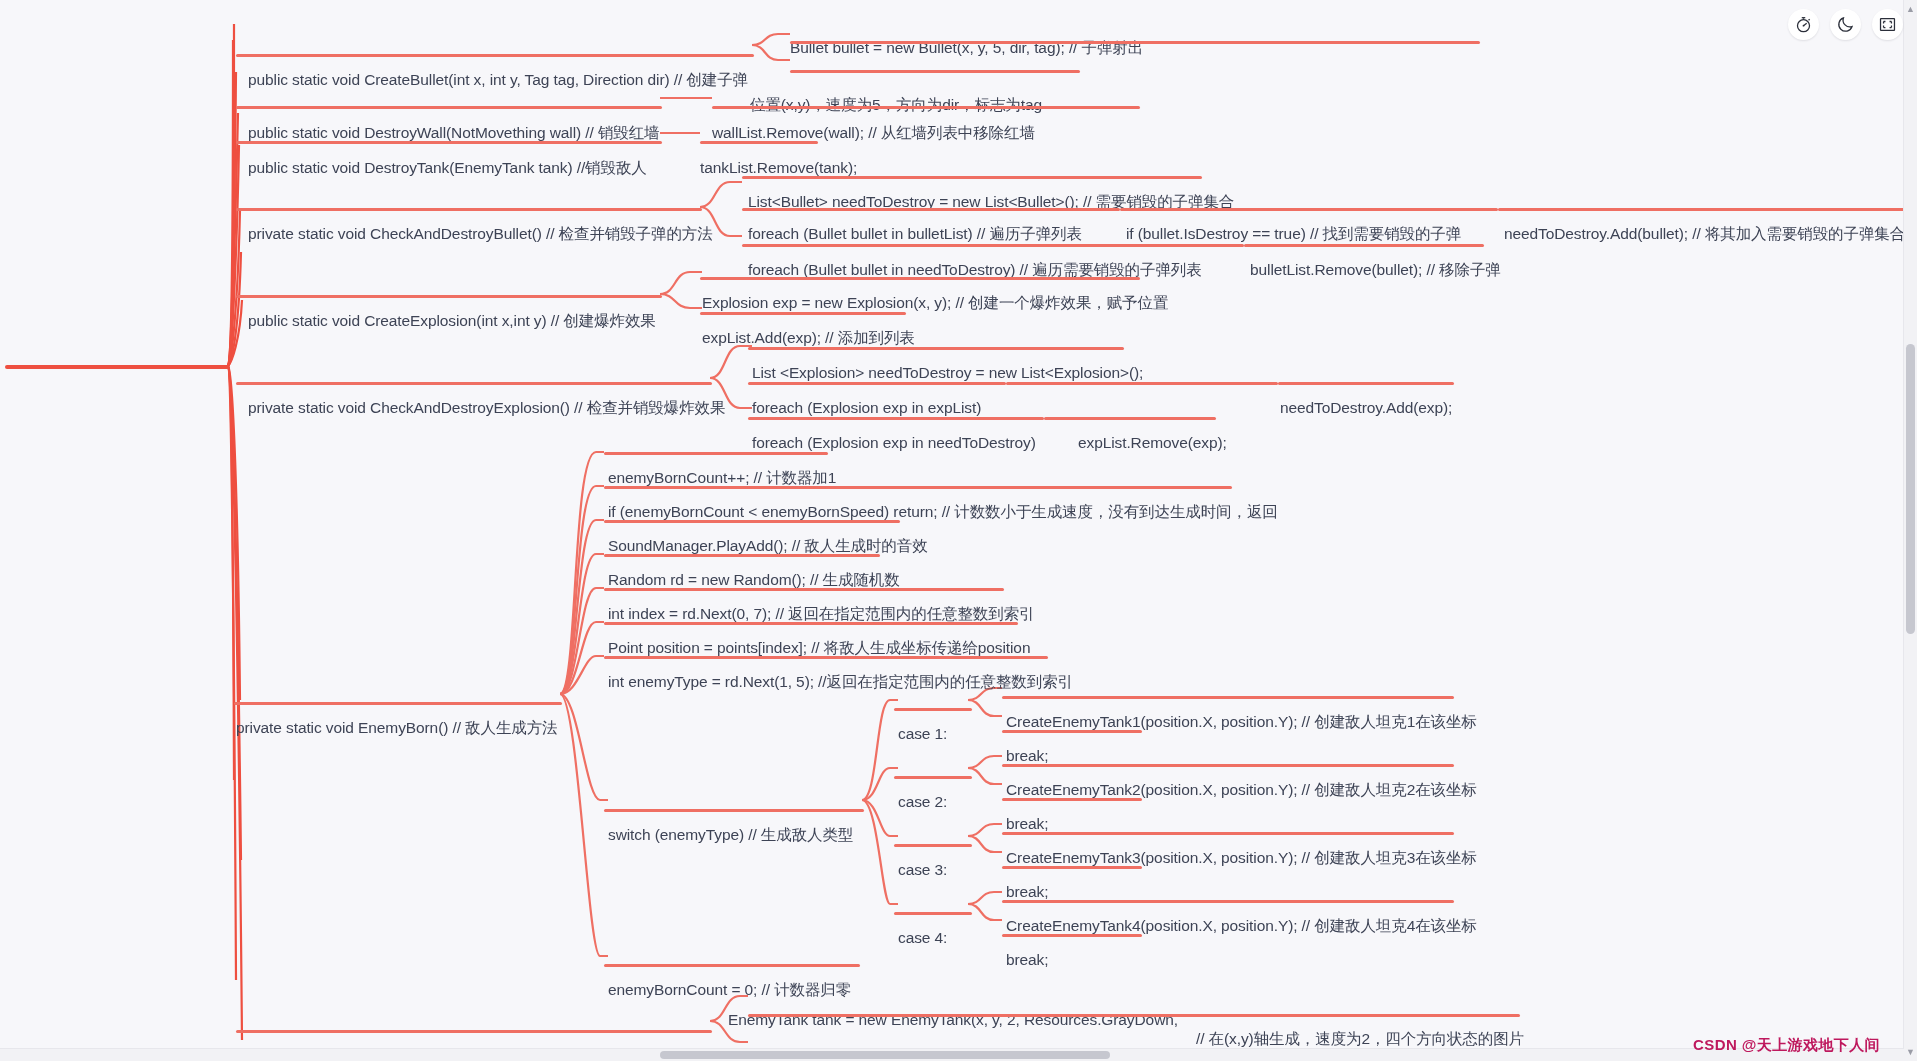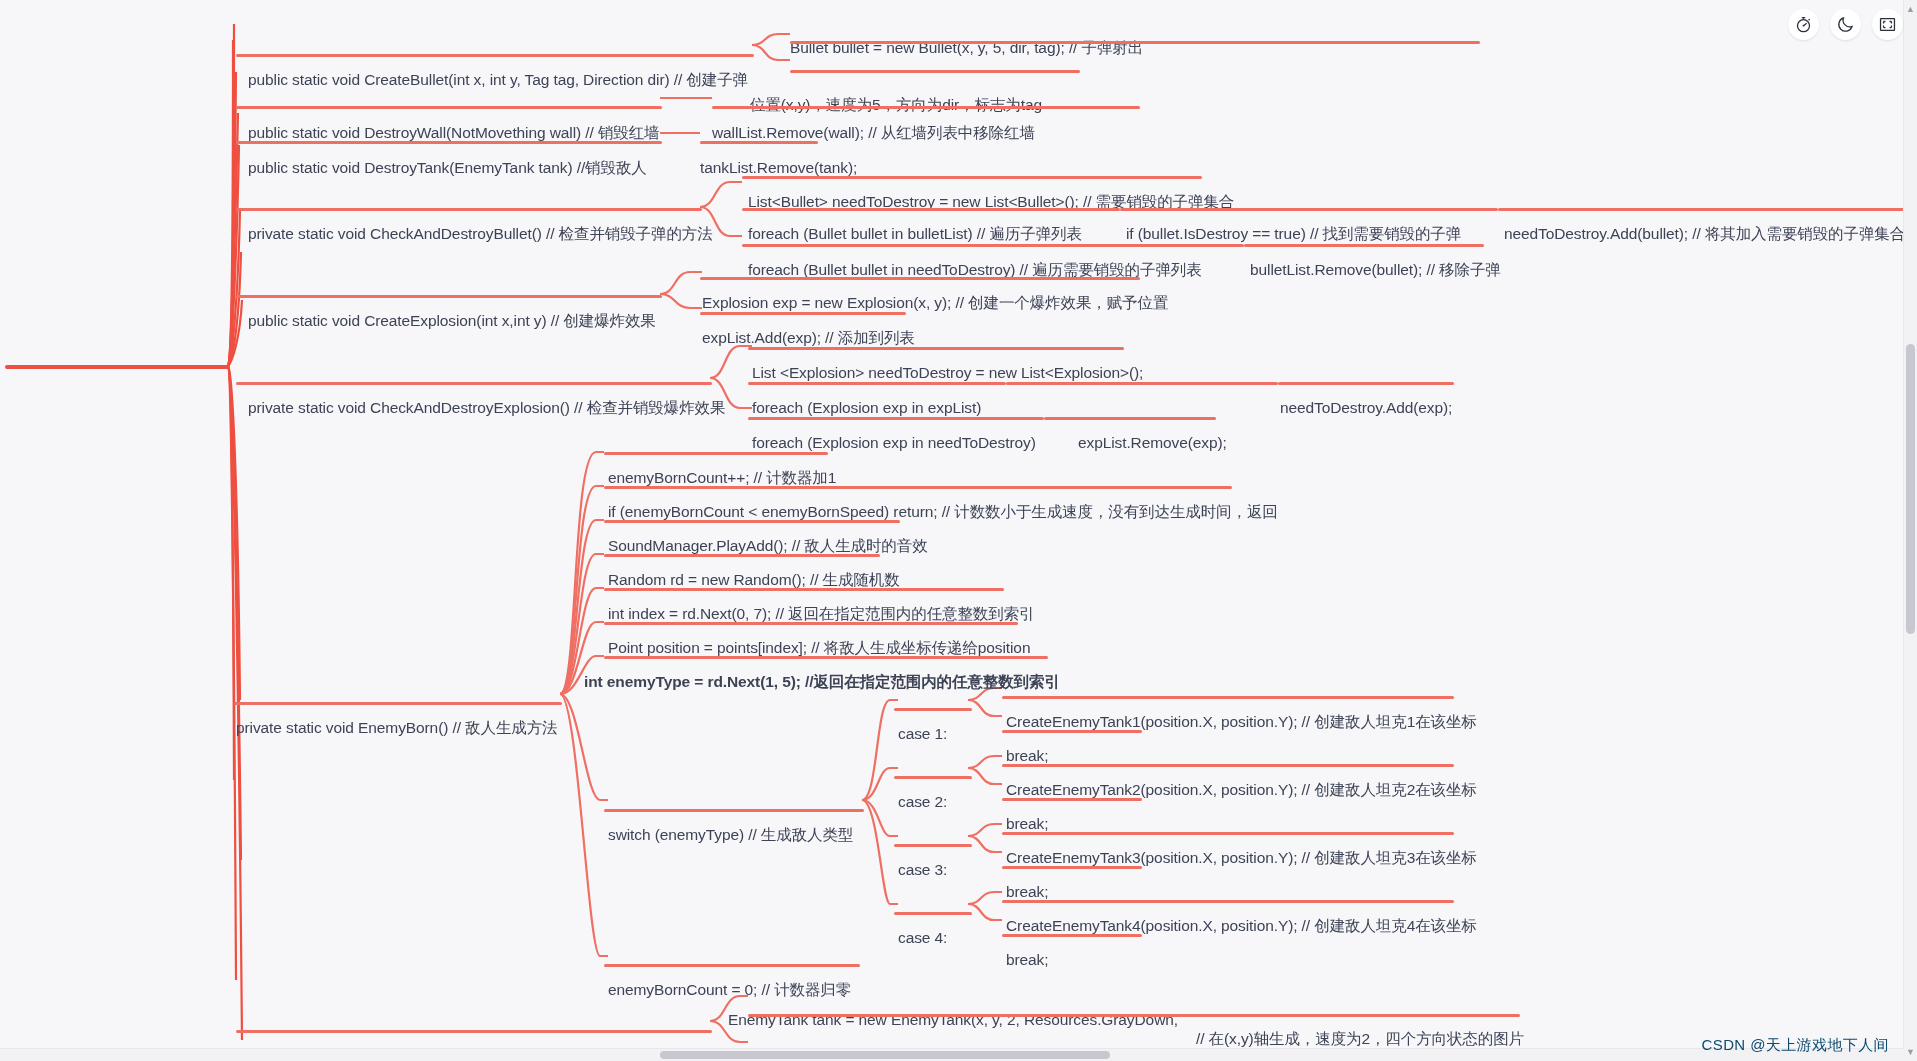--- a/index.html
+++ b/index.html
@@ -59,26 +59,27 @@
     background: #ffffff;
     display: flex; align-items: center; justify-content: center;
     box-shadow: 0 1px 2px rgba(20,20,40,.10);
     cursor: pointer;
   }
   .tool-btn svg { display: block; }
 
   
   #watermark {
     position: absolute;
-    right: 28px; bottom: 6px;
-    color: #0c4a6e;
+    right: 37px; bottom: 6px;
+    color: #be185d;
     font-size: 15px;
     letter-spacing: .4px;
     z-index: 35;
     white-space: pre;
+    font-weight: bold;
   }
   
   #vscroll {
     position: absolute; right: 0; top: 0;
     width: 13px; height: 1061px;
     background: #f2f2f5;
     border-left: 1px solid #e7e7ec;
     z-index: 30;
   }
   #vthumb {
@@ -331,21 +332,21 @@
   <div class="node" style="left:608px; top:566px;">
     <span class="txt">int index = rd.Next(0, 7); // 返回在指定范围内的任意整数到索引</span>
   </div>
   <div class="bar" style="left:604px; top:588px; width:400px;"></div>
 
   <div class="node" style="left:608px; top:600px;">
     <span class="txt">Point position = points[index]; // 将敌人生成坐标传递给position</span>
   </div>
   <div class="bar" style="left:604px; top:622px; width:414px;"></div>
 
-  <div class="node" style="left:584px; top:634px;font-weight:bold;">
+  <div class="node" style="left:608px; top:634px;">
     <span class="txt">int enemyType = rd.Next(1, 5); //返回在指定范围内的任意整数到索引</span>
   </div>
   <div class="bar" style="left:604px; top:656px; width:444px;"></div>
 
   <div class="node" style="left:608px; top:787px;">
     <span class="txt">switch (enemyType) // 生成敌人类型</span>
   </div>
   <div class="bar" style="left:604px; top:809px; width:260px;"></div>
 
   <div class="node" style="left:898px; top:686px;">

